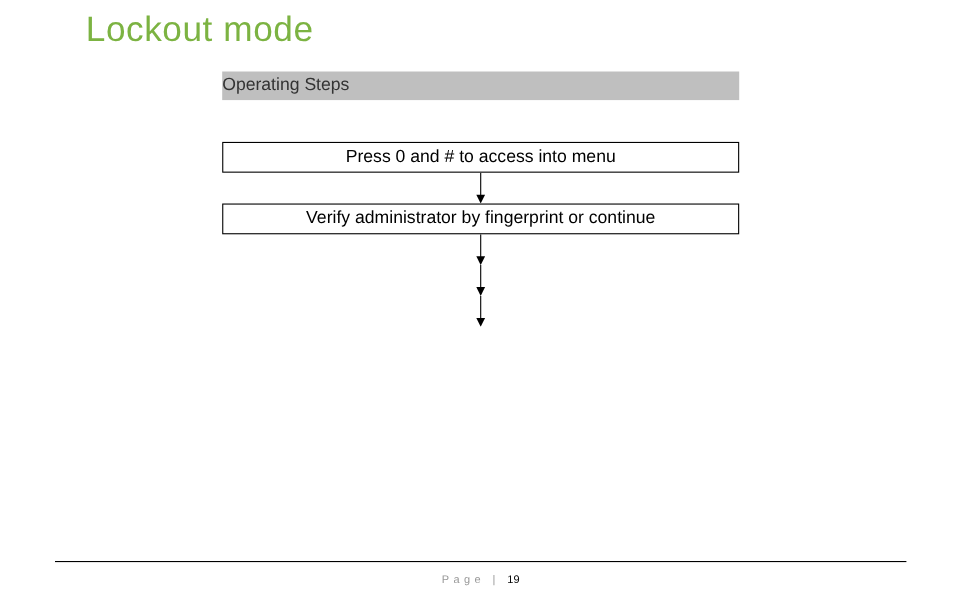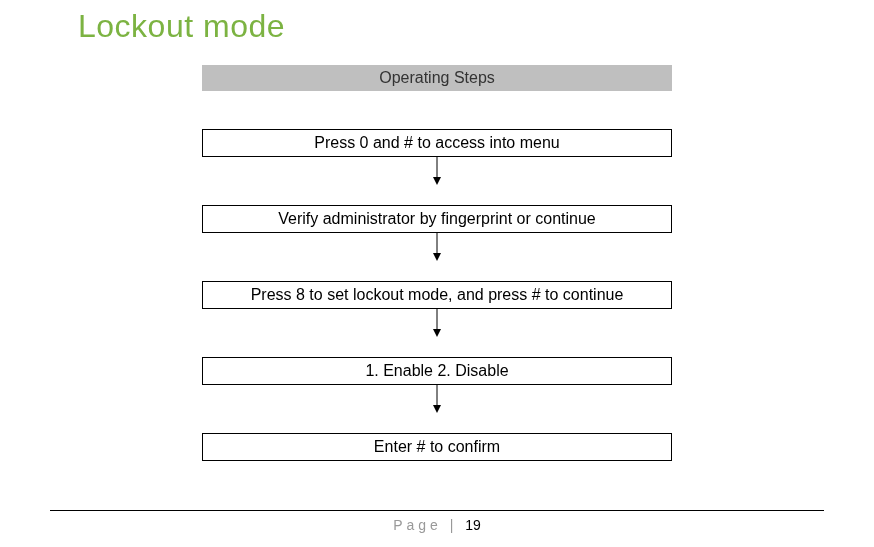--- a/index.html
+++ b/index.html
@@ -21,34 +21,32 @@
       padding: 8px 0 0 78px;
       letter-spacing: 0.5px;
     }
     .diagram-container {
       width: 470px;
       margin: 20px auto 0 auto;
     }
     .header-box {
       background: #bfbfbf;
       border: none;
-      text-align: center;
       padding: 4px 0;
       font-size: 16px;
       color: #333;
       margin-bottom: 38px;
     }
     .step-box {
       border: 1px solid #000;
       text-align: center;
       padding: 4px 0;
       font-size: 16px;
       color: #000;
       background: #fff;
-      margin-top: 20px;
     }
     .arrow {
       display: flex;
       justify-content: center;
       align-items: center;
       height: 28px;
     }
     .arrow svg {
       display: block;
     }
@@ -58,21 +56,21 @@
       left: 50px;
       right: 50px;
       border-top: 1px solid #000;
     }
     .footer-text {
       position: absolute;
       bottom: 14px;
       left: 0;
       right: 0;
       text-align: center;
-      font-size: 14px;
+      font-size: 10px;
       color: #999;
       letter-spacing: 4px;
     }
     .footer-text .page-num {
       letter-spacing: 0;
       color: #000;
     }
   </style>
 </head>
 <body>
@@ -91,35 +89,32 @@
   </div>
 
   <div class="step-box">Verify administrator by fingerprint or continue</div>
   <div class="arrow">
     <svg width="10" height="28">
         <line x1="5" y1="0" x2="5" y2="22" stroke="#000" stroke-width="1"></line>
         <polygon points="5,28 1,20 9,20" fill="#000"></polygon>
       </svg>
   </div>
 
-  <div class="step-box">Press 8 to set lockout mode, and press # to continue</div>
   <div class="arrow">
     <svg width="10" height="28">
         <line x1="5" y1="0" x2="5" y2="22" stroke="#000" stroke-width="1"></line>
         <polygon points="5,28 1,20 9,20" fill="#000"></polygon>
       </svg>
   </div>
 
-  <div class="step-box">1. Enable 2. Disable</div>
   <div class="arrow">
     <svg width="10" height="28">
         <line x1="5" y1="0" x2="5" y2="22" stroke="#000" stroke-width="1"></line>
         <polygon points="5,28 1,20 9,20" fill="#000"></polygon>
       </svg>
   </div>
 
-  <div class="step-box">Enter # to confirm</div>
 </div>
 
 <div class="footer-line"></div>
 <div class="footer-text">
   <span>Page</span><span> | </span><span class="page-num">19</span>
 </div>
 
 </body></html>

